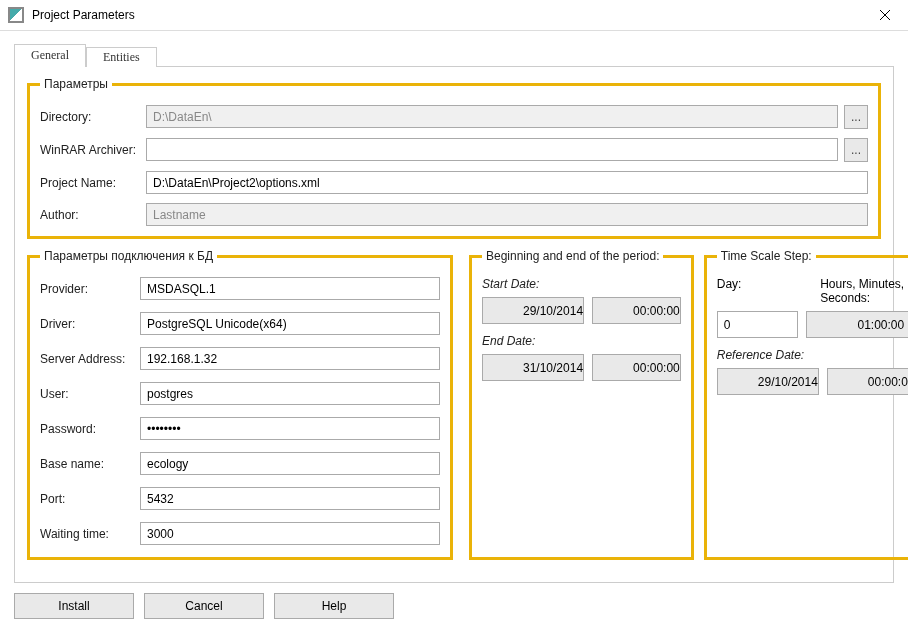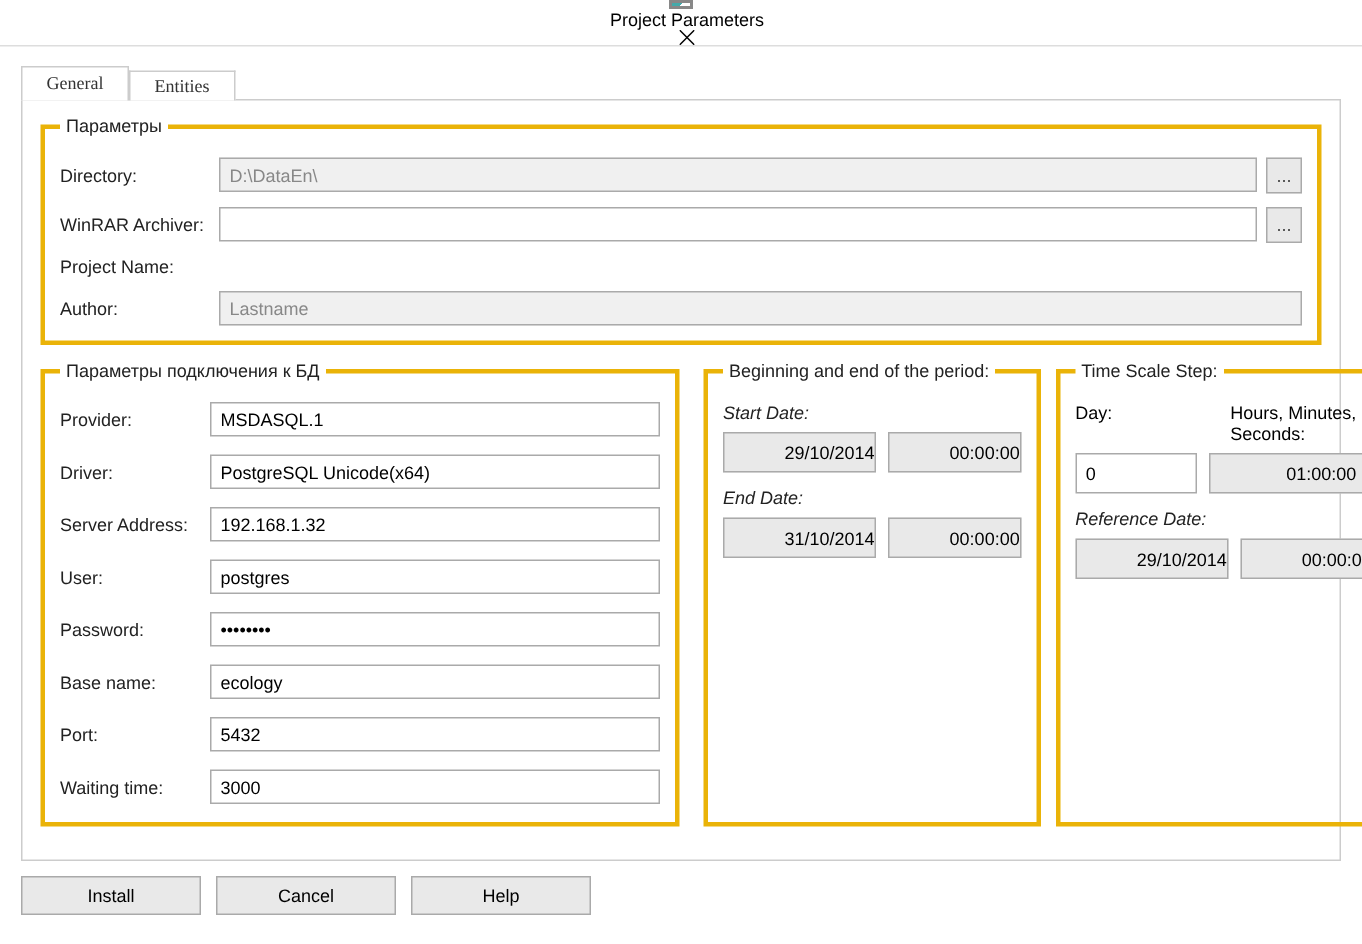--- a/index.html
+++ b/index.html
@@ -14,21 +14,20 @@
     overflow: hidden;
   }
 
   
   .titlebar {
     height: 31px;
     display: flex;
     align-items: center;
     padding: 0 0 0 8px;
     border-bottom: 1px solid #ddd;
-    flex-direction: column;
   }
   .titlebar .app-icon {
     width: 16px; height: 16px;
     border: 2px solid #888;
     background: linear-gradient(135deg, #4aa 50%, #fff 50%);
     margin-right: 8px;
   }
   .titlebar .title-text { flex: 1; font-size: 12px; }
   .titlebar .close-btn {
     width: 46px; height: 31px;
@@ -241,20 +240,23 @@
       <div class="row">
         <div class="lbl">WinRAR Archiver:</div>
         <div class="field-wrap">
           <input class="textbox" value="" style="">
           <button class="browse">...</button>
         </div>
       </div>
 
       <div class="row">
         <div class="lbl">Project Name:</div>
+        <div class="field-wrap">
+          <input class="textbox" value="D:\DataEn\Project2\options.xml" style="">
+        </div>
       </div>
 
       <div class="row">
         <div class="lbl">Author:</div>
         <div class="field-wrap">
           <input class="textbox readonly" readonly="" placeholder="Lastname" style="">
         </div>
       </div>
     </fieldset>
 

